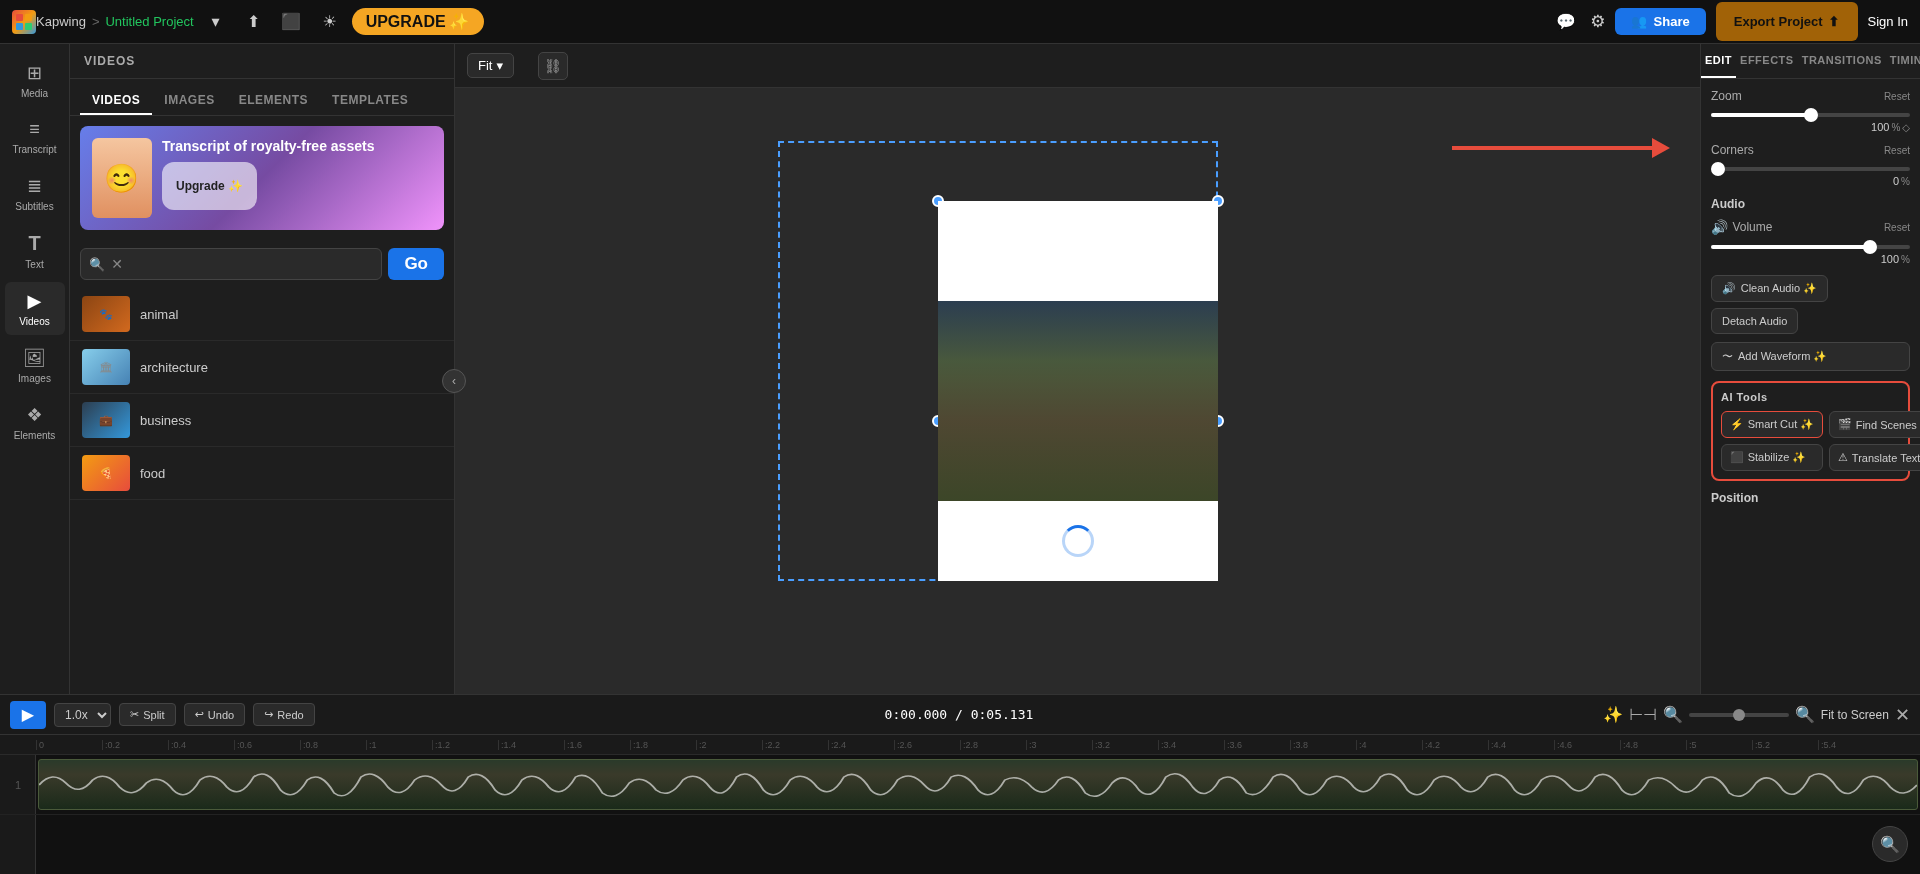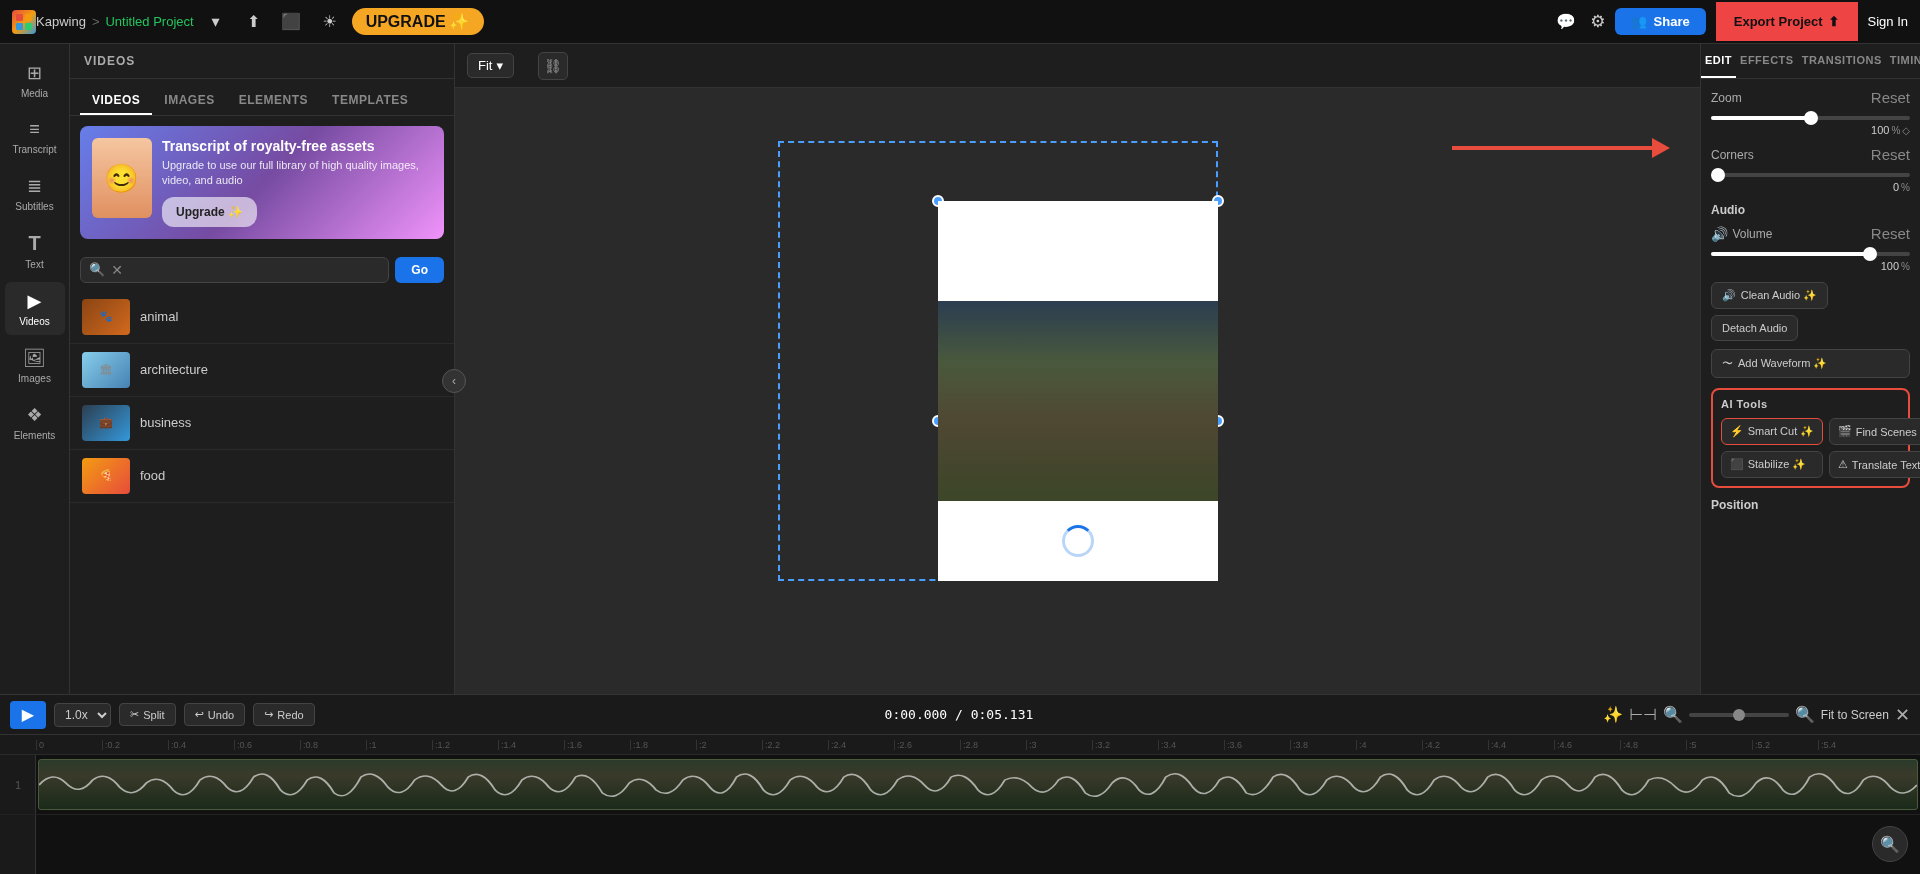--- a/index.html
+++ b/index.html
@@ -46,21 +46,21 @@
     }
     .topnav-right {
       margin-left: auto; display: flex; align-items: center; gap: 10px;
     }
     .share-btn {
       background: #1a73e8; color: #fff; border: none; border-radius: 6px;
       padding: 6px 16px; font-size: 13px; font-weight: 600; cursor: pointer;
       display: flex; align-items: center; gap: 6px;
     }
     .export-btn {
-      background: #ef4444; color: #111; border: none; border-radius: 0;
+      background: #a16207; color: #111; border: none; border-radius: 6px;
       padding: 12px 18px; font-size: 13px; font-weight: 700; cursor: pointer;
       display: flex; align-items: center; gap: 6px;
     }
     .signin-btn {
       background: transparent; color: #fff; border: none;
       font-size: 13px; font-weight: 500; cursor: pointer;
     }
     .settings-icon-btn {
       background: transparent; border: none; color: #ccc;
       font-size: 17px; cursor: pointer; display: flex; align-items: center;
@@ -147,21 +147,21 @@
       display: flex; align-items: center; justify-content: center;
       font-size: 28px;
     }
     .banner-content { flex: 1; }
     .banner-title { font-size: 14px; font-weight: 700; color: #fff; margin-bottom: 4px; }
     .banner-desc { font-size: 11px; color: rgba(255,255,255,0.85); line-height: 1.4; }
     .banner-upgrade-btn {
       margin-top: 8px;
       background: #fff9; color: #222;
       border: none; border-radius: 12px;
-      padding: 8px 14px; font-size: 12px; font-weight: 600;
+      padding: 17px 14px; font-size: 12px; font-weight: 600;
       cursor: pointer; display: flex; align-items: center; gap: 4px;
     }
 
     
     .search-area {
       padding: 8px 10px;
       display: flex;
       gap: 6px;
     }
     .search-box {
@@ -169,21 +169,21 @@
       background: #2a2a2a; border: 1px solid #444; border-radius: 6px;
       flex: 1; padding: 0 8px; gap: 6px;
     }
     .search-input {
       background: transparent; border: none; color: #fff;
       font-size: 13px; outline: none; width: 100%; padding: 6px 0;
     }
     .search-clear { color: #888; cursor: pointer; font-size: 14px; }
     .go-btn {
       background: #1a73e8; color: #fff; border: none;
-      border-radius: 6px; padding: 6px 16px; font-size: 12px;
+      border-radius: 6px; padding: 6px 16px; font-size: 17px;
       font-weight: 600; cursor: pointer;
     }
 
     
     .video-list { flex: 1; overflow-y: auto; }
     .video-list-item {
       display: flex; align-items: center; gap: 10px;
       padding: 8px 12px; cursor: pointer;
       border-bottom: 1px solid #2a2a2a;
     }
@@ -355,21 +355,21 @@
     .right-panel-tab.active { color: #fff; border-bottom: 2px solid #fff; }
 
     .right-panel-content { flex: 1; overflow-y: auto; padding: 10px; }
 
     .property-row {
       display: flex; align-items: center;
       justify-content: space-between;
       margin-bottom: 10px;
     }
     .property-label { font-size: 12px; color: #aaa; }
-    .property-reset { font-size: 15px; color: #888; cursor: pointer; }
+    .property-reset { font-size: 10px; color: #888; cursor: pointer; }
     .slider-container { width: 100%; margin-bottom: 4px; position: relative; }
     .slider-track {
       width: 100%; height: 4px;
       background: #444; border-radius: 2px;
       position: relative;
     }
     .slider-fill {
       height: 4px; background: #fff; border-radius: 2px;
     }
     .slider-thumb {
@@ -654,21 +654,20 @@
       <div class="panel-tab active">VIDEOS</div>
       <div class="panel-tab">IMAGES</div>
       <div class="panel-tab">ELEMENTS</div>
       <div class="panel-tab">TEMPLATES</div>
     </div>
 
     <div class="upgrade-banner">
       <div class="banner-img">😊</div>
       <div class="banner-content">
         <div class="banner-title">Transcript of royalty-free assets</div>
-        <div class="banner-desc">Upgrade to use our full library of high quality images, video, and audio</div>
         <button class="banner-upgrade-btn">Upgrade ✨</button>
       </div>
     </div>
 
     <div class="search-area">
       <div class="search-box">
         <span style="color:#888;font-size:13px;">🔍</span>
         <span class="search-clear">✕</span>
       </div>
       <button class="go-btn">Go</button>

